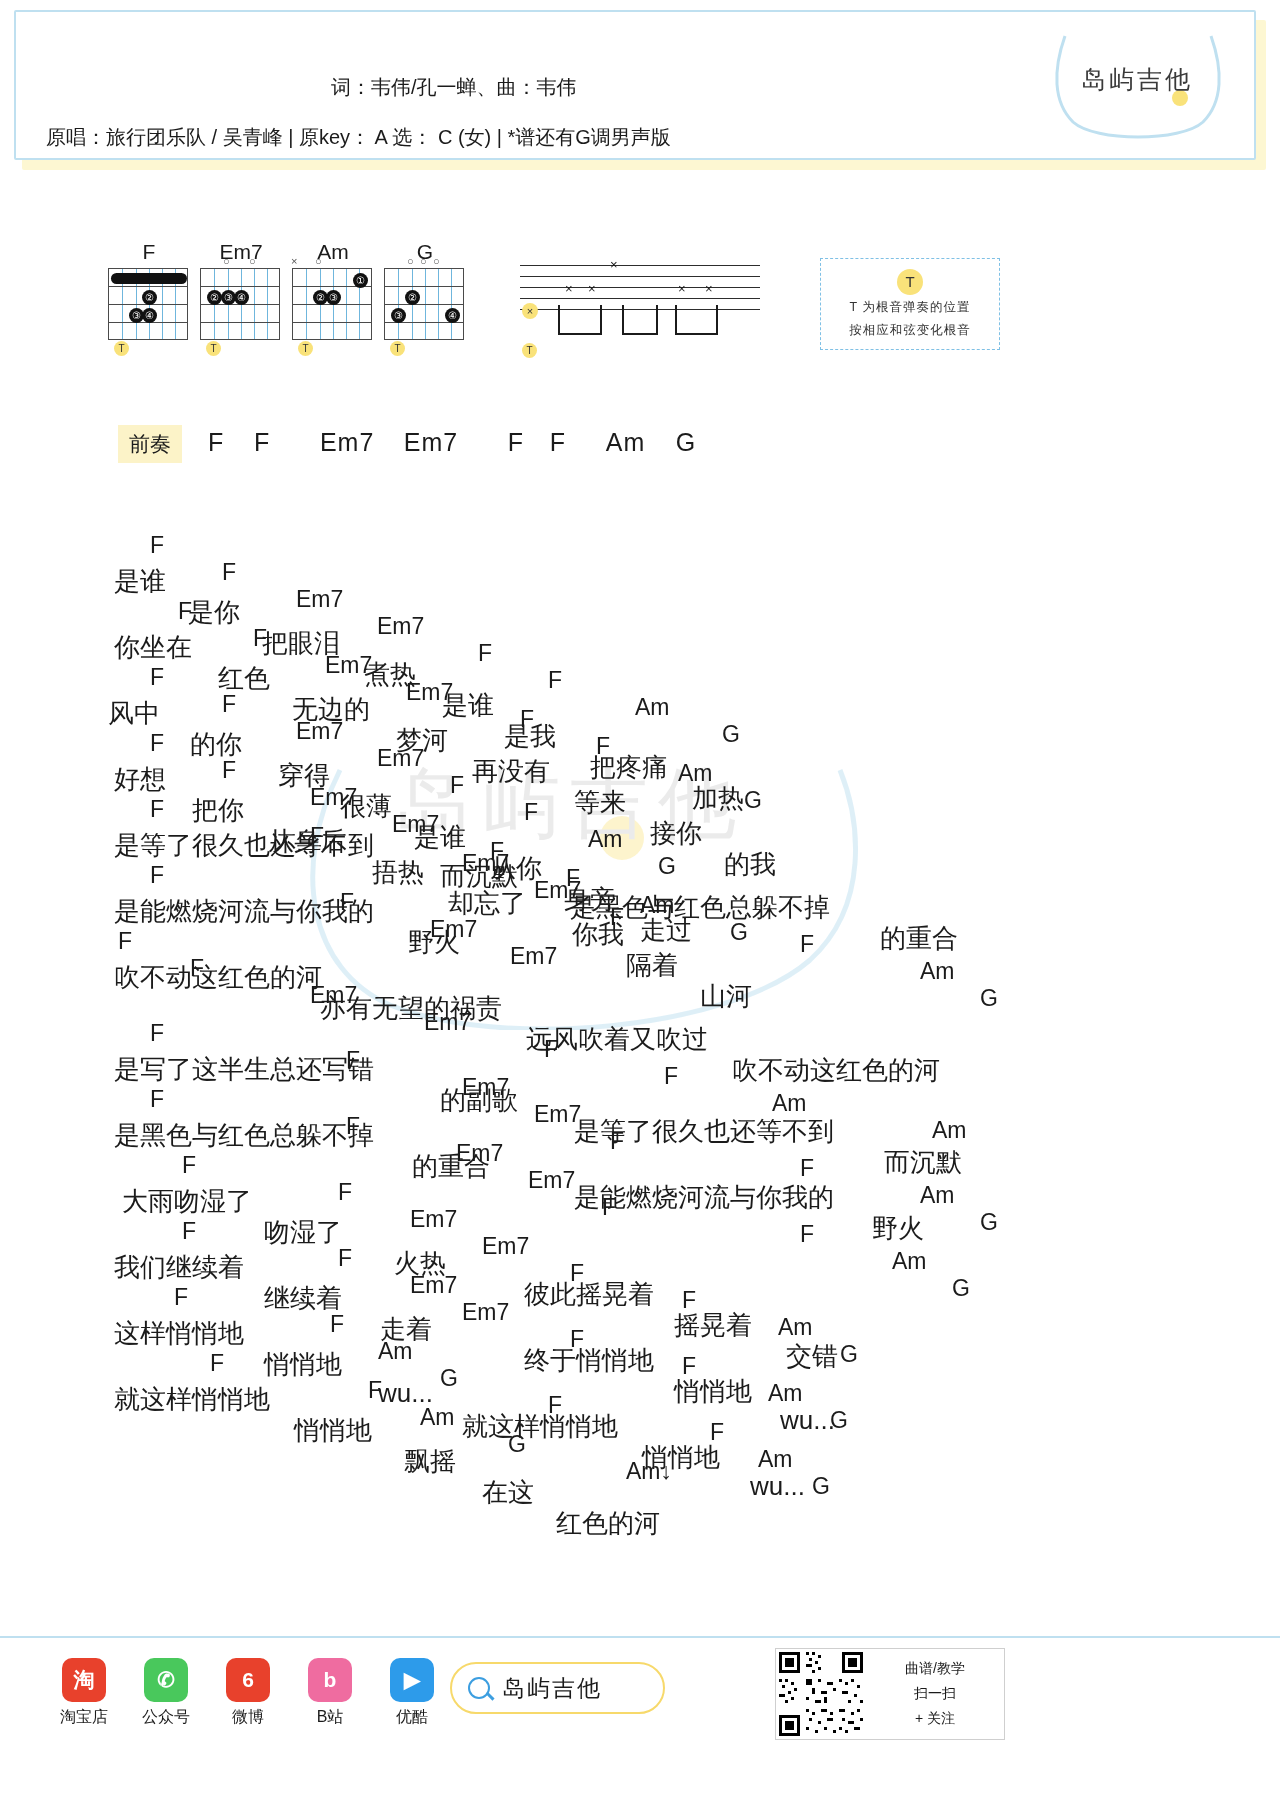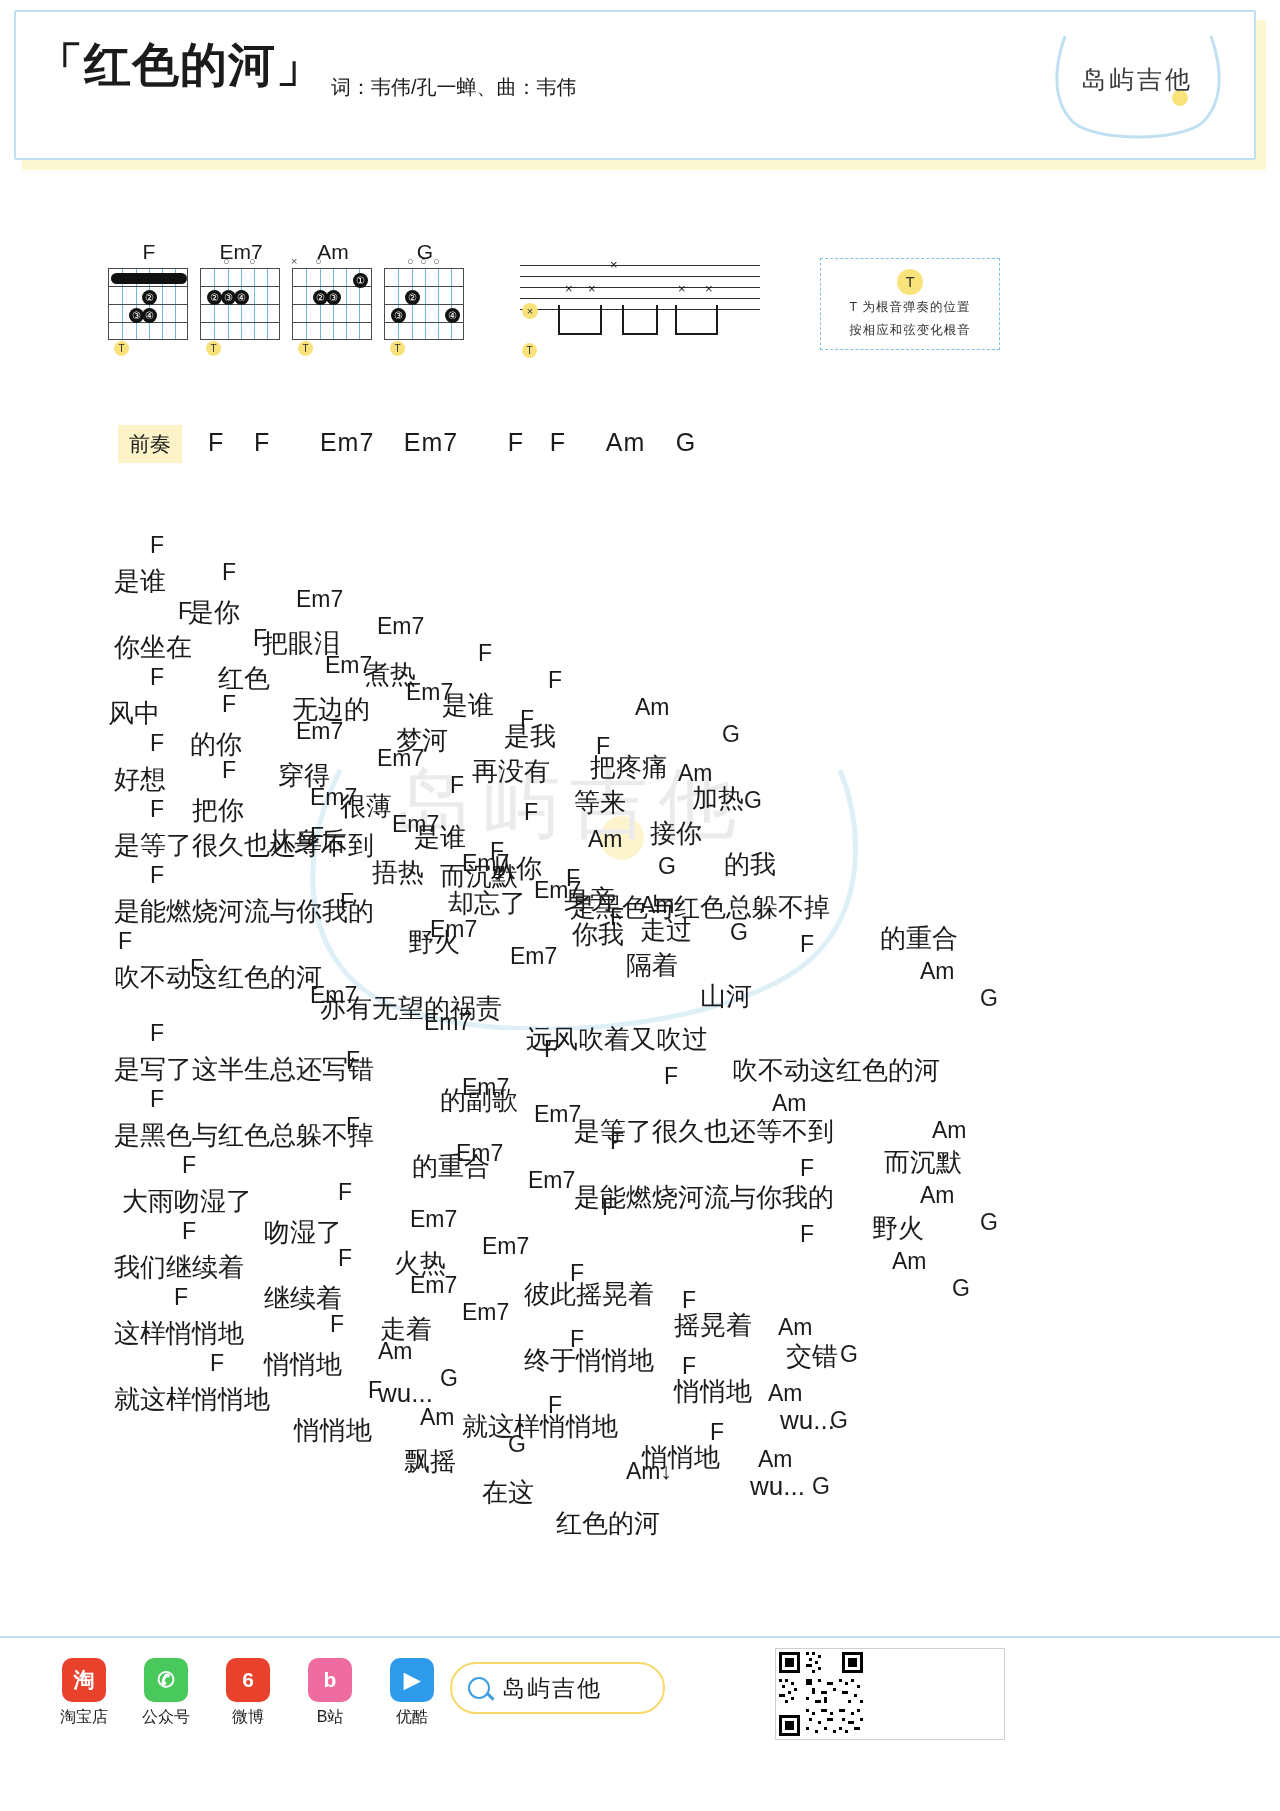--- a/index.html
+++ b/index.html
@@ -250,22 +250,22 @@
     flex: 1; text-align: center; font-size: 14px;
     display: flex; flex-direction: column; justify-content: center; gap: 7px;
   }
 </style>
 </head>
 <body>
 
 <div class="header-wrap">
   <div class="header-shadow"></div>
   <div class="header-box">
-    <div class="title">「红色的河」</div>
     <div class="credits">词：韦伟/孔一蝉、曲：韦伟</div>
+    <div class="origin">原唱：旅行团乐队 / 吴青峰 |  原key： A 选： C (女) |  *谱还有G调男声版</div>
 
     <div class="logo">
       <svg viewBox="0 0 175 110" width="175" height="110">
         <path d="M14 6 C2 40 2 72 22 92 C44 112 130 112 152 92 C172 72 172 40 160 6" fill="none" stroke="#bfe0f0" stroke-width="3"></path>
         <circle cx="129" cy="68" r="8" fill="#f9e27a"></circle>
         <text x="86" y="58" font-family="Liberation Sans, sans-serif" font-size="25" fill="#3a3a3a" text-anchor="middle" letter-spacing="3">岛屿吉他</text>
       </svg>
     </div>
   </div>
 </div>
@@ -768,14 +768,19 @@
             <rect x="27" y="20" width="1" height="1"></rect>
           <rect x="22" y="23" width="1" height="1"></rect>
             <rect x="24" y="24" width="2" height="1"></rect>
             <rect x="28" y="23" width="1" height="1"></rect>
           <rect x="21" y="26" width="1" height="1"></rect>
             <rect x="23" y="27" width="1" height="1"></rect>
             <rect x="26" y="26" width="2" height="1"></rect>
         </g>
       </svg>
     </div>
+    <div class="qtext">
+      <div>曲谱/教学</div>
+      <div>扫一扫</div>
+      <div>+ 关注</div>
+    </div>
   </div>
 </div>
 
 </body></html>

